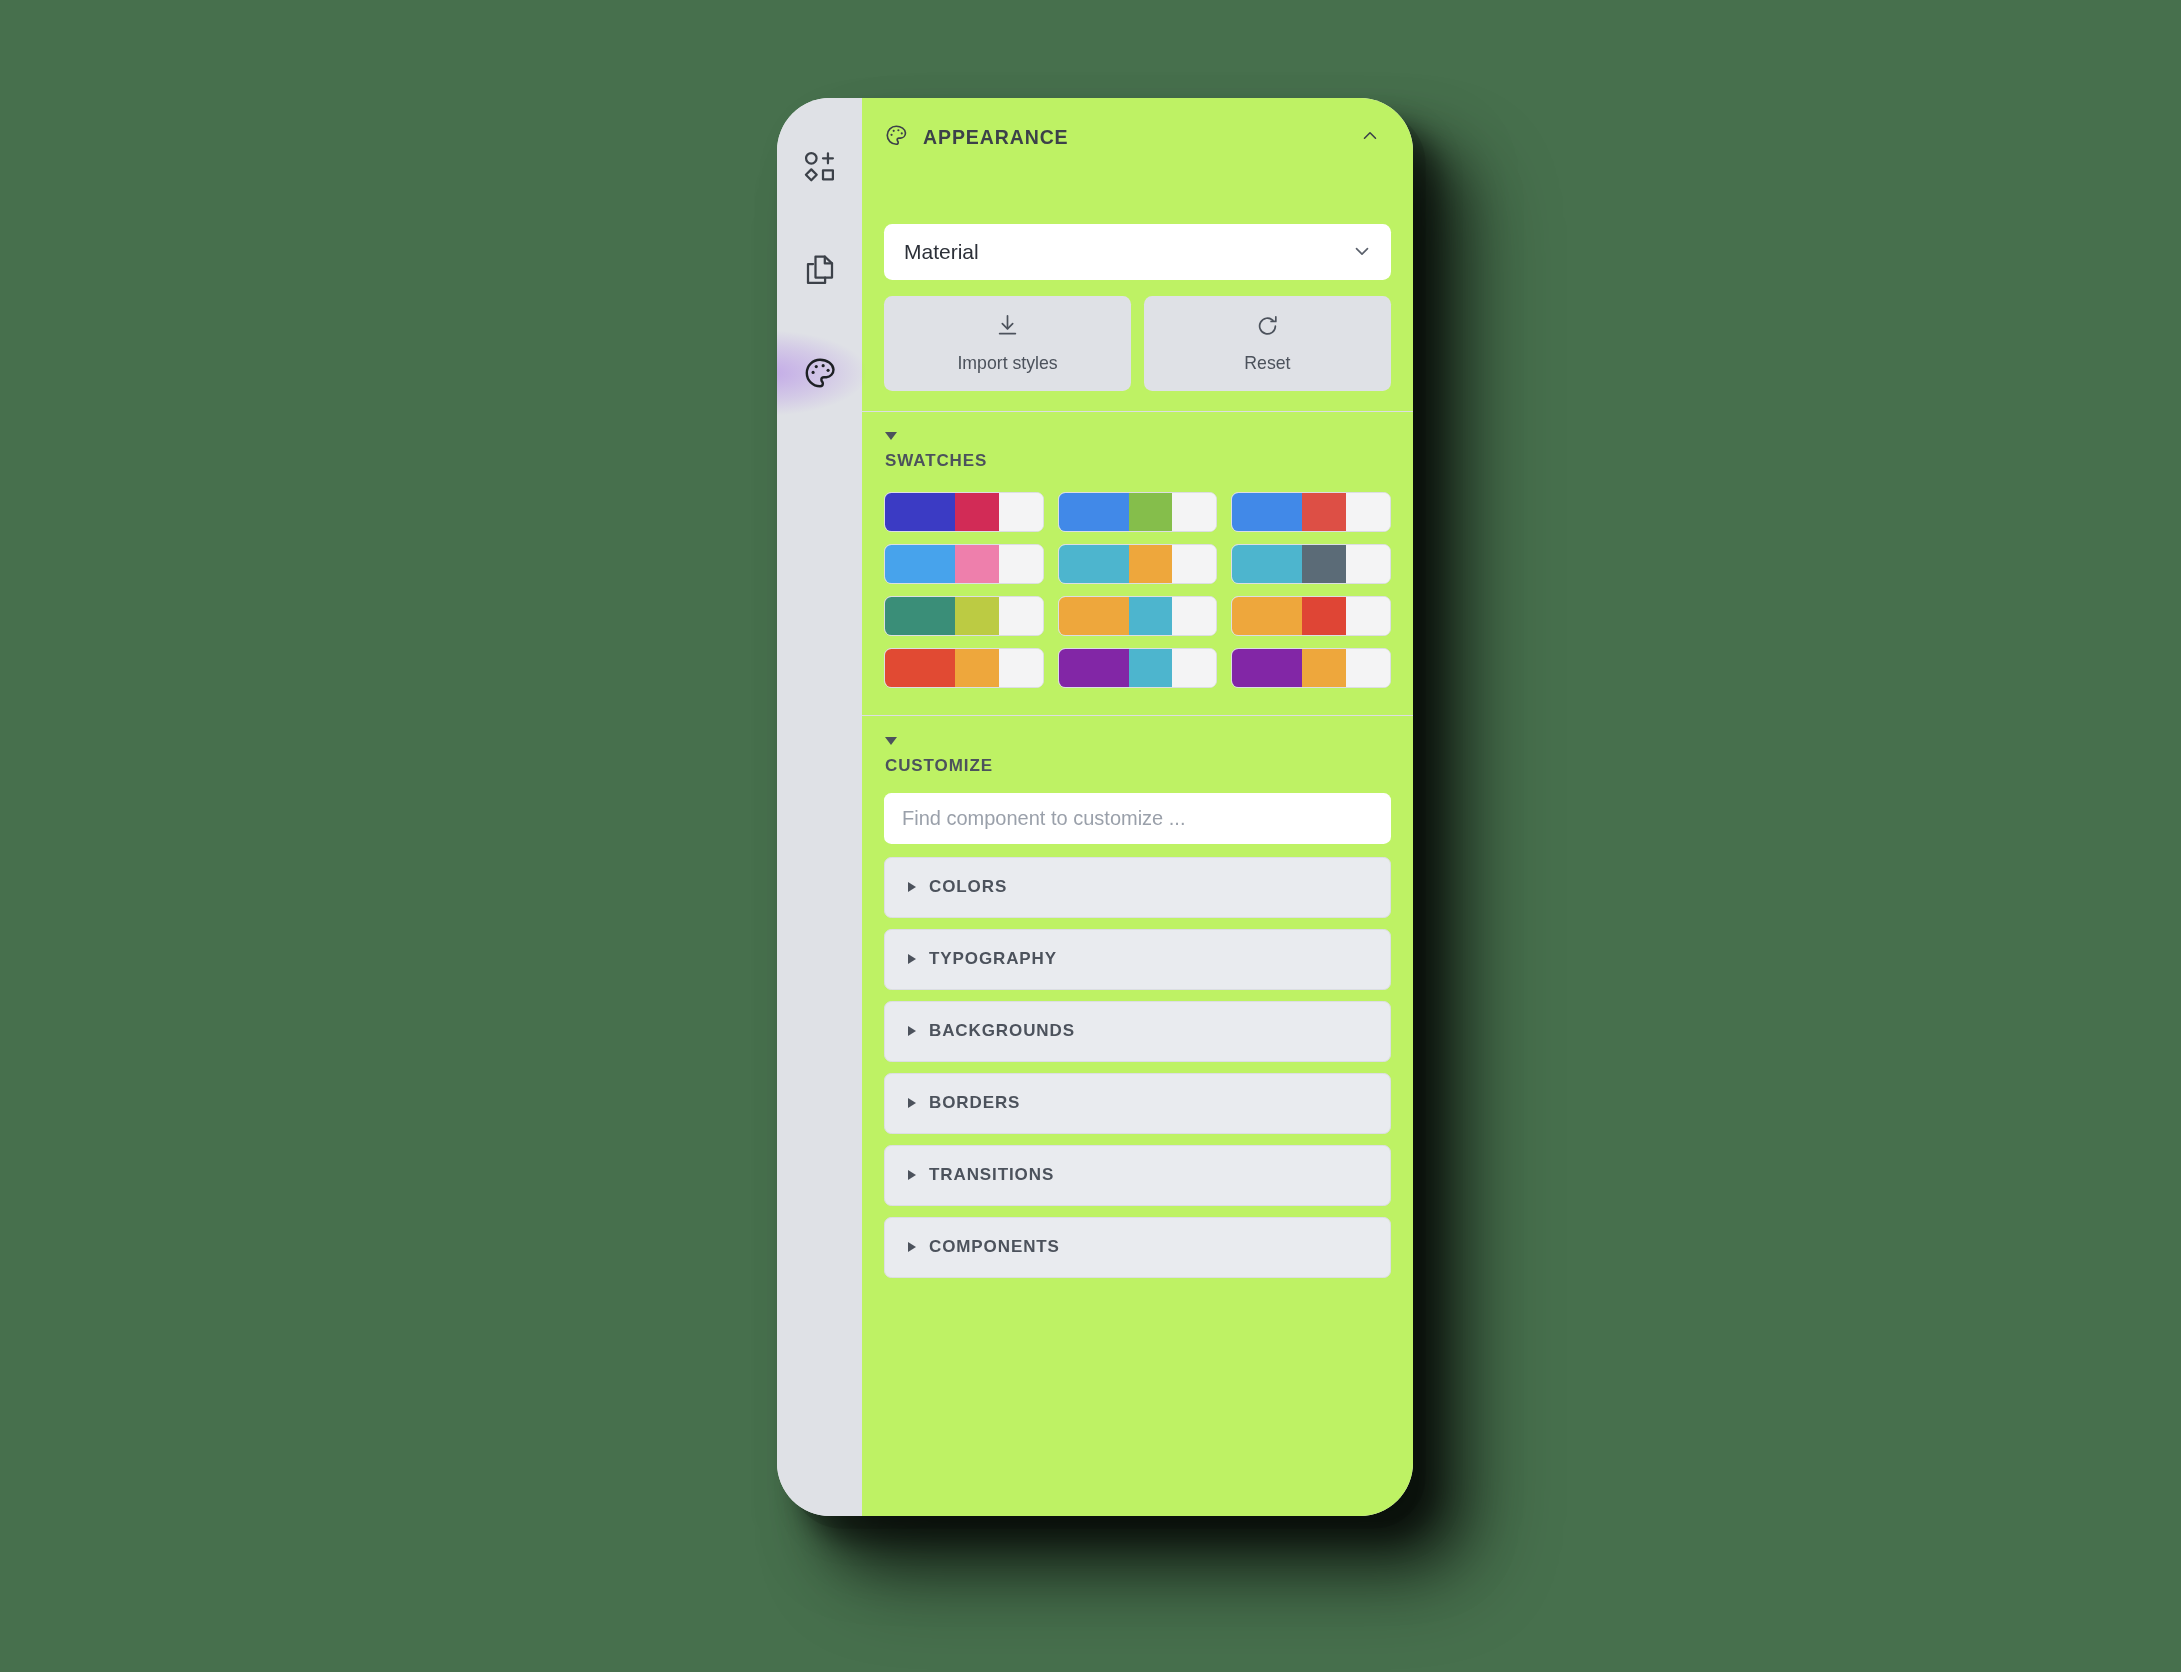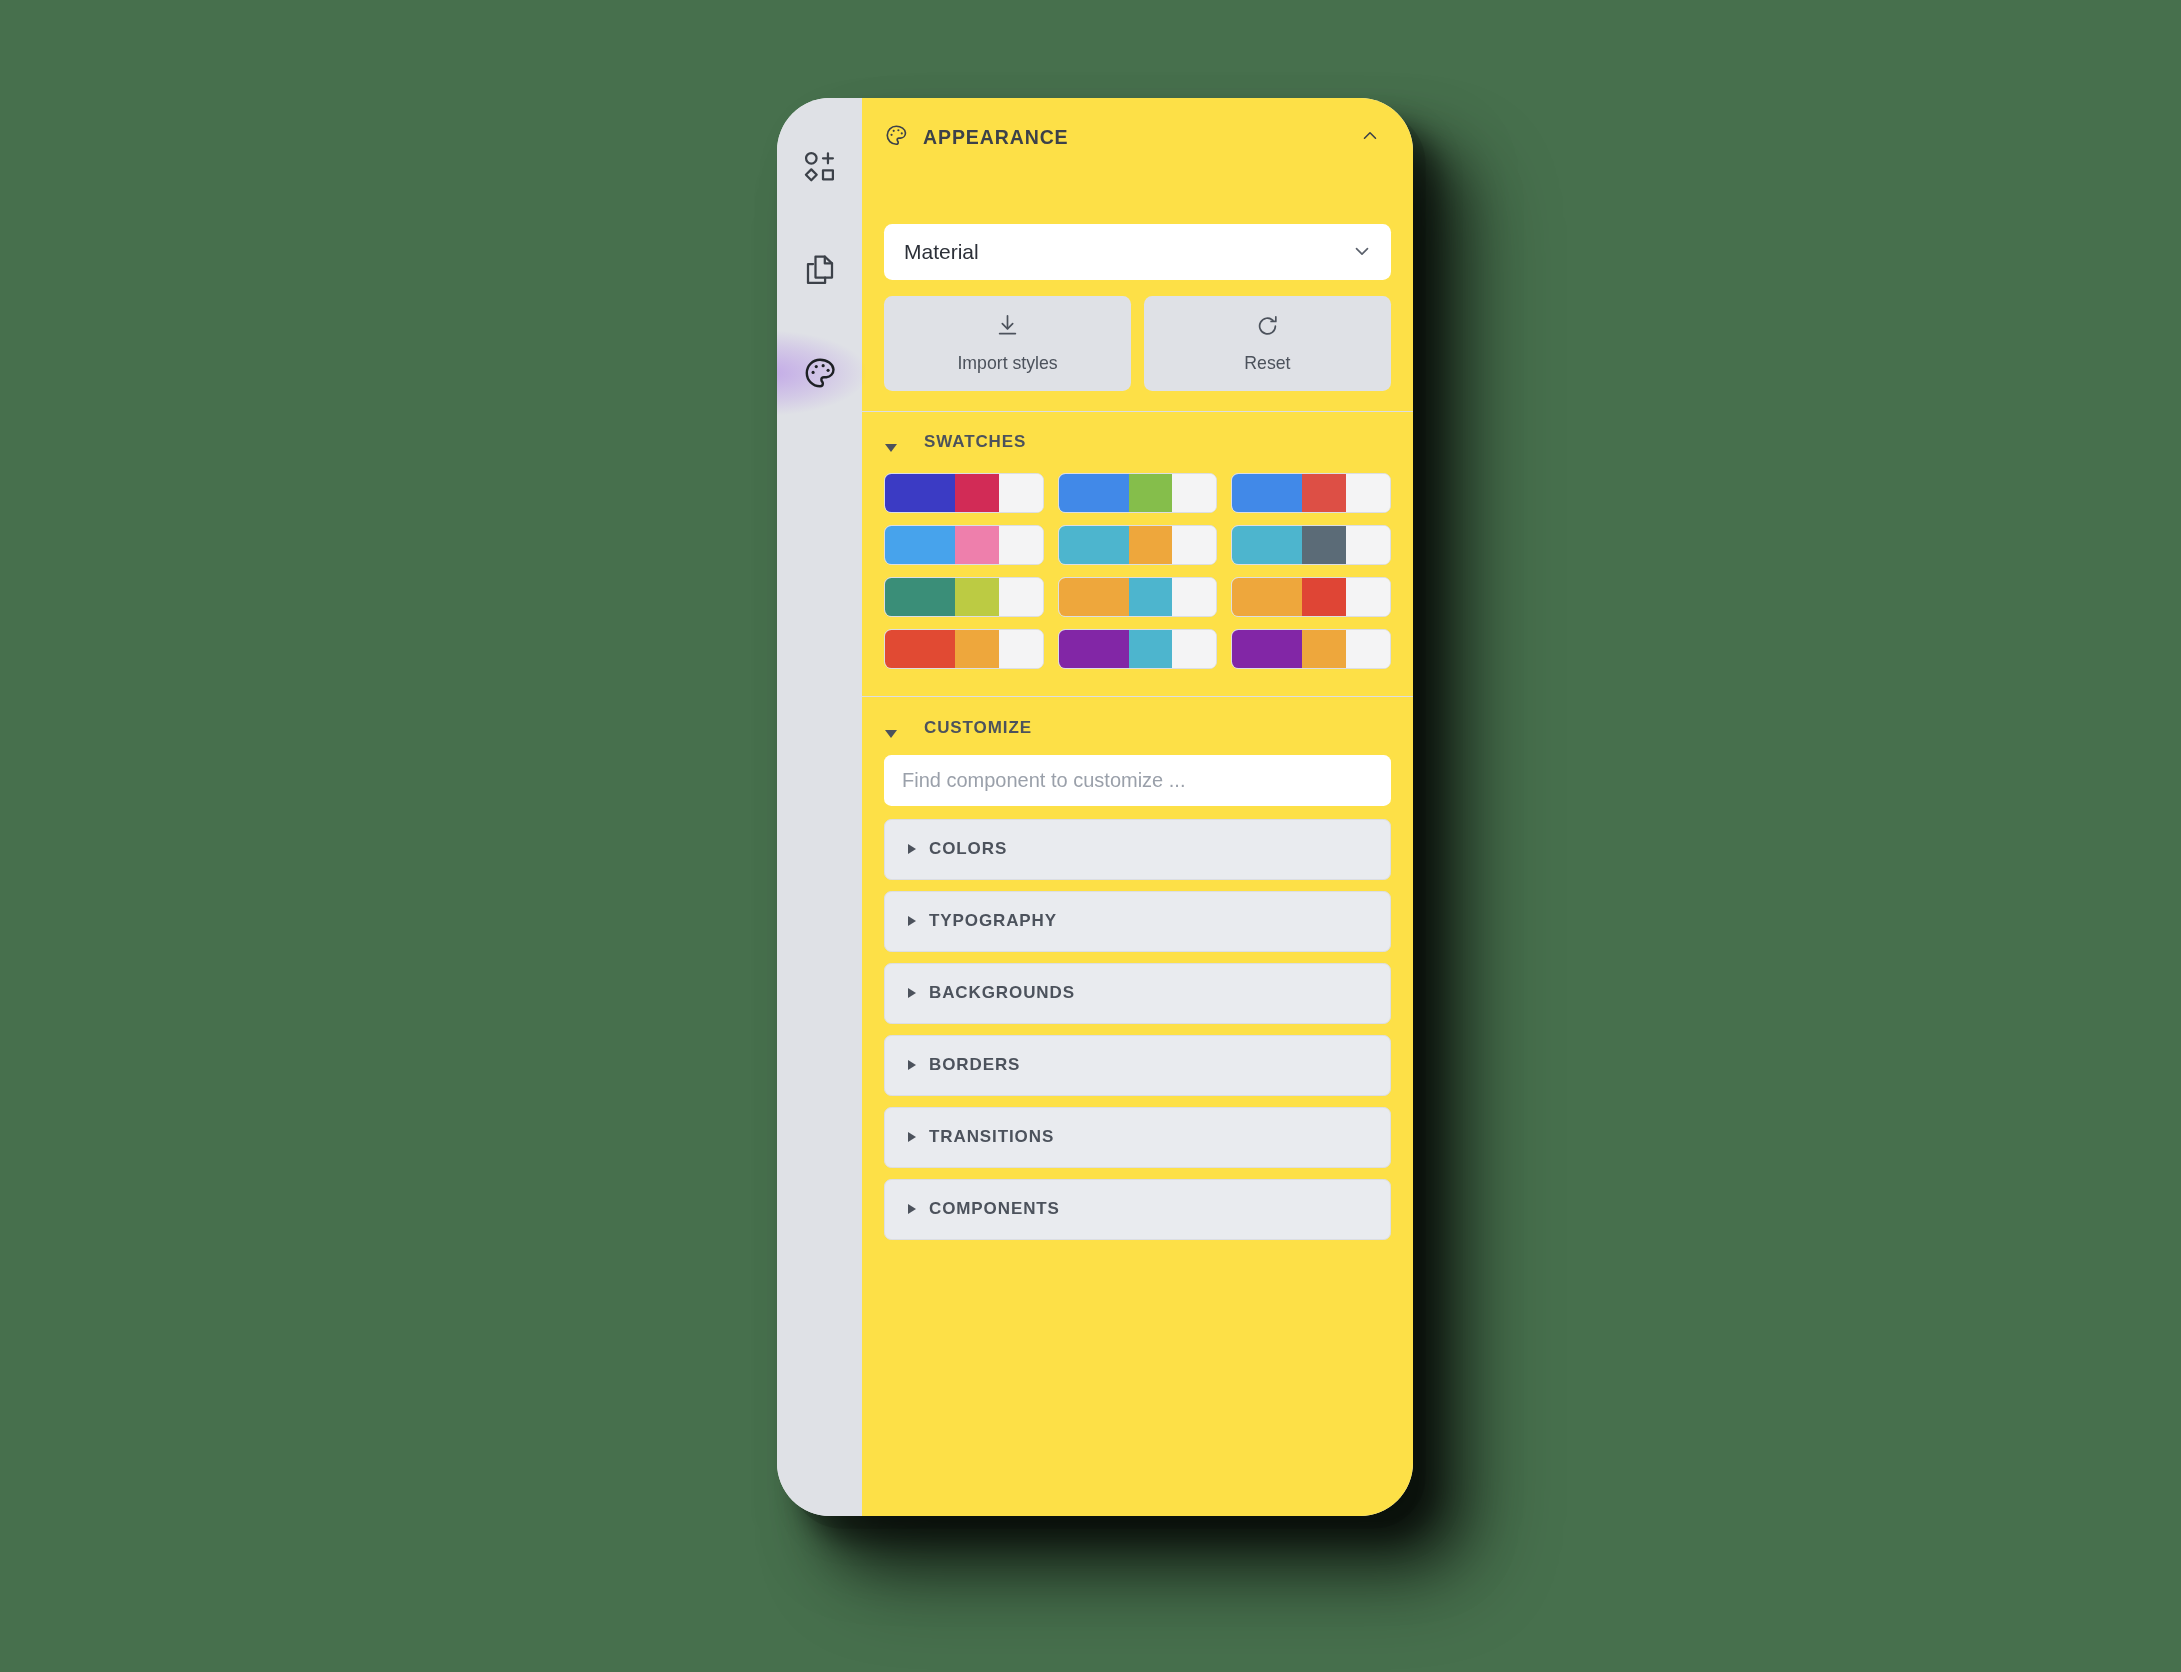--- a/index.html
+++ b/index.html
@@ -84,21 +84,21 @@
     width: 11px;
     height: 75px;
     border-radius: 6.4px;
     background: linear-gradient(180deg, #8b3de9 0%, #6f3de9 100%);
   }
   .rail-btn.active svg { position: relative; z-index: 2; }
 
   
   #panel {
     flex: 1 1 auto;
-    background: #fde047;
+    background: #bef264;
     display: flex;
     flex-direction: column;
     min-width: 0;
     overflow: hidden;
   }
 
   
   #panel-header {
     height: 78px;
     flex: 0 0 78px;
@@ -166,24 +166,25 @@
   
   .divider {
     height: 0.9px;
     background: #dcdee3;
     margin: 0;
   }
 
   
   .sec-head {
     display: flex;
-    align-items: flex-end;
-    gap: 27px;
+    align-items: flex-start;
+    gap: 11px;
     padding: 21px 22px 17.3px 23px;
     cursor: pointer;
+    flex-direction: column;
   }
   .sec-head-label {
     font-size: 17px;
     letter-spacing: 0.9px;
     color: #4c525c;
     font-weight: 600;
   }
   .tri {
     width: 0; height: 0;
     border-left: 8.2px solid #4c525c;

